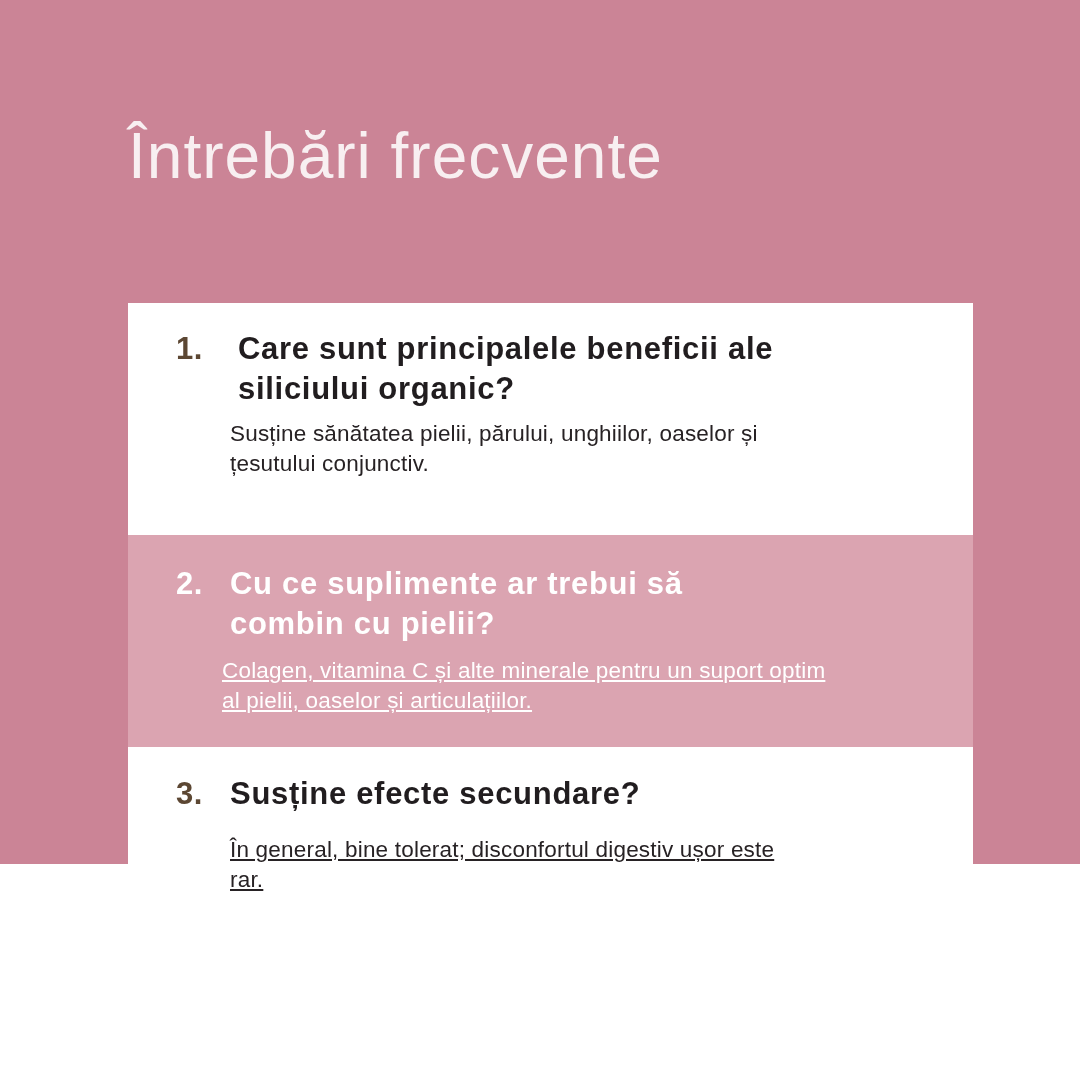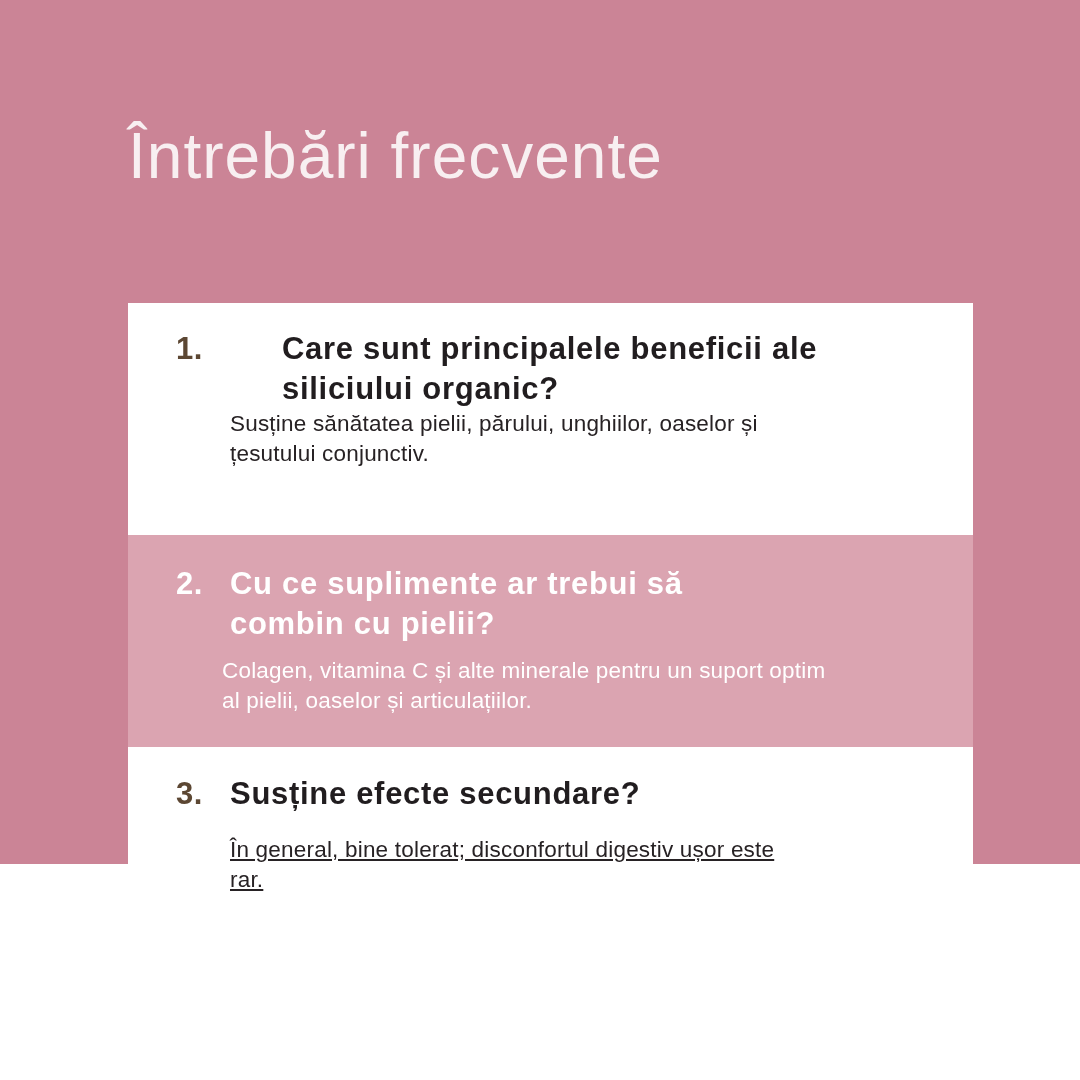--- a/index.html
+++ b/index.html
@@ -66,31 +66,32 @@
   .item-2 .num { color: var(--light-text); }
   .qa { flex: 1; min-width: 0; }
   .question {
     font-size: 31px;
     font-weight: 700;
     line-height: 40px;
     letter-spacing: 0.7px;
     color: var(--question-dark);
     white-space: pre-line;
   }
-  .item-1 .question { padding-left: 8px; margin-left: 44px; }
+  .item-1 .question { padding-left: 8px; }
   .item-2 .question { color: var(--light-text); }
   .answer {
+    margin-top: 10px;
     font-size: 22.5px;
     font-weight: 400;
     line-height: 30px;
     letter-spacing: 0.2px;
     color: var(--answer-dark);
     white-space: pre-line;
   }
-  .item-2 .answer { color: var(--light-text); margin-top: 12px; margin-left: -8px; }
+  .item-2 .answer { color: var(--light-text); margin-top: 12px; margin-left: -8px; text-decoration: underline; }
   .item-3 .answer { margin-top: 21px; text-decoration: underline; }
 </style>
 </head>
 <body>
 
 <div class="canvas">
 
   <h1 class="page-title">Întrebări frecvente</h1>
 
   <div class="faq-card">

